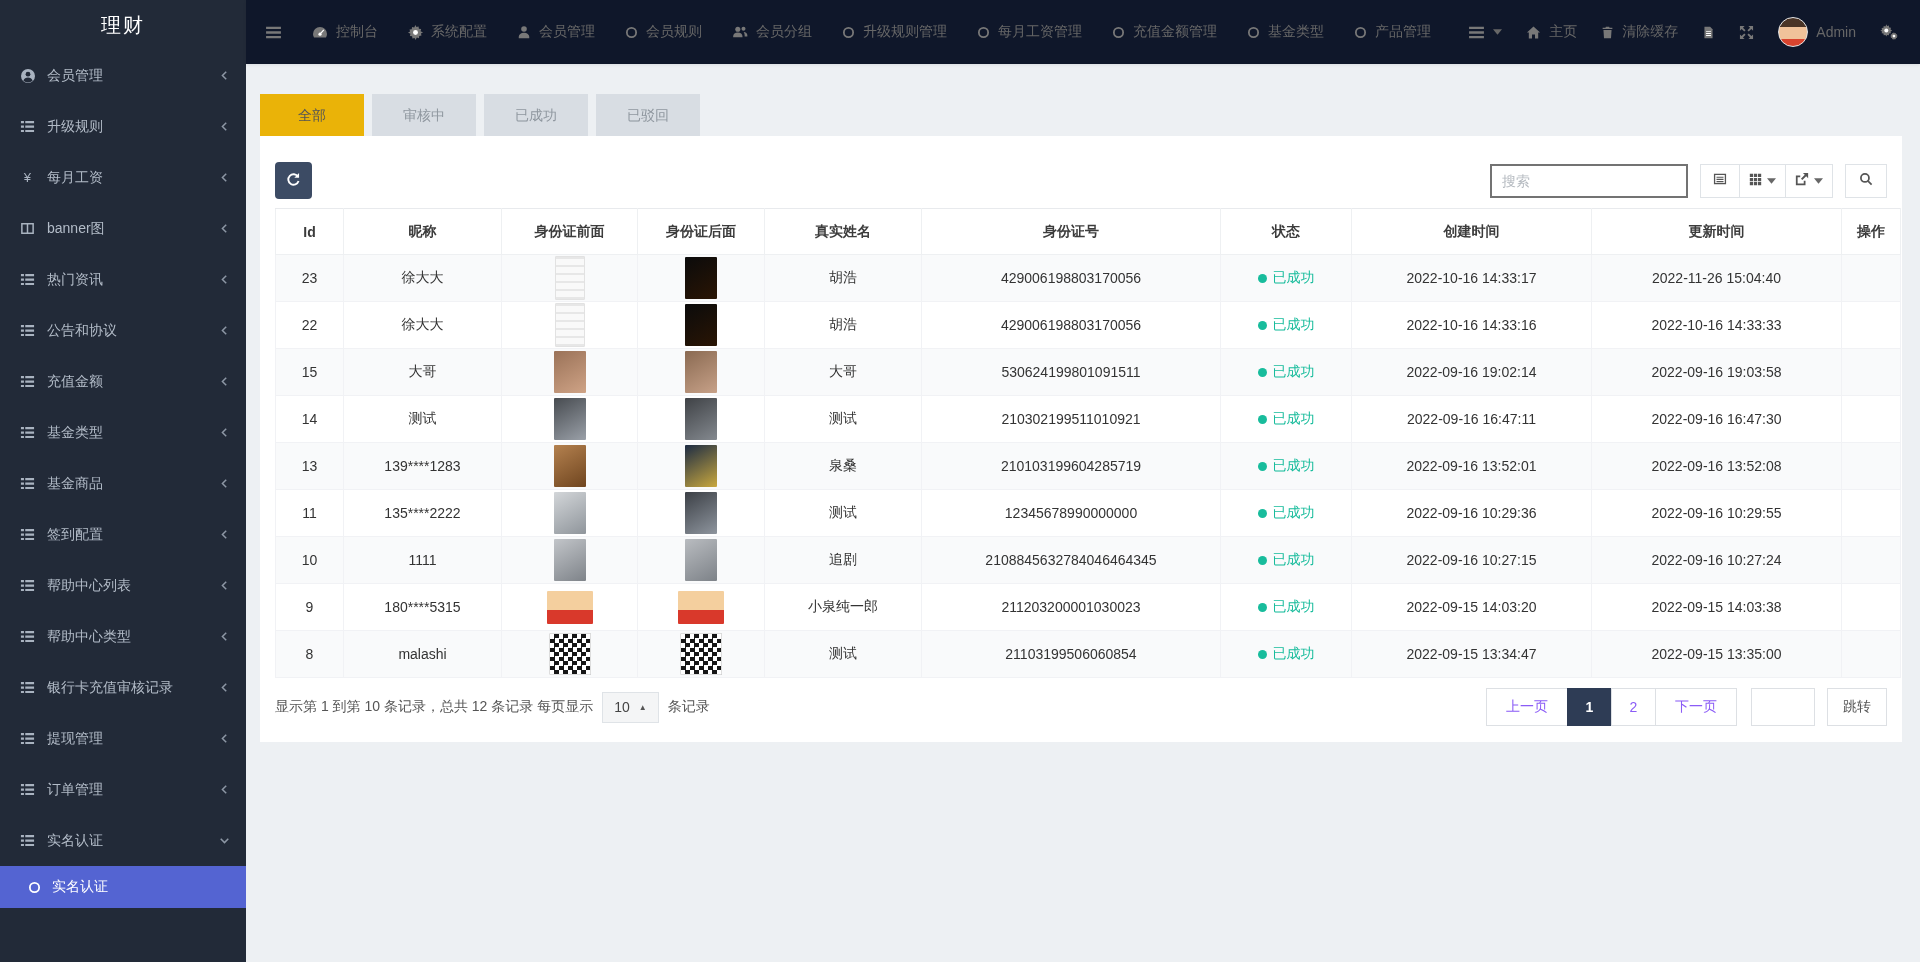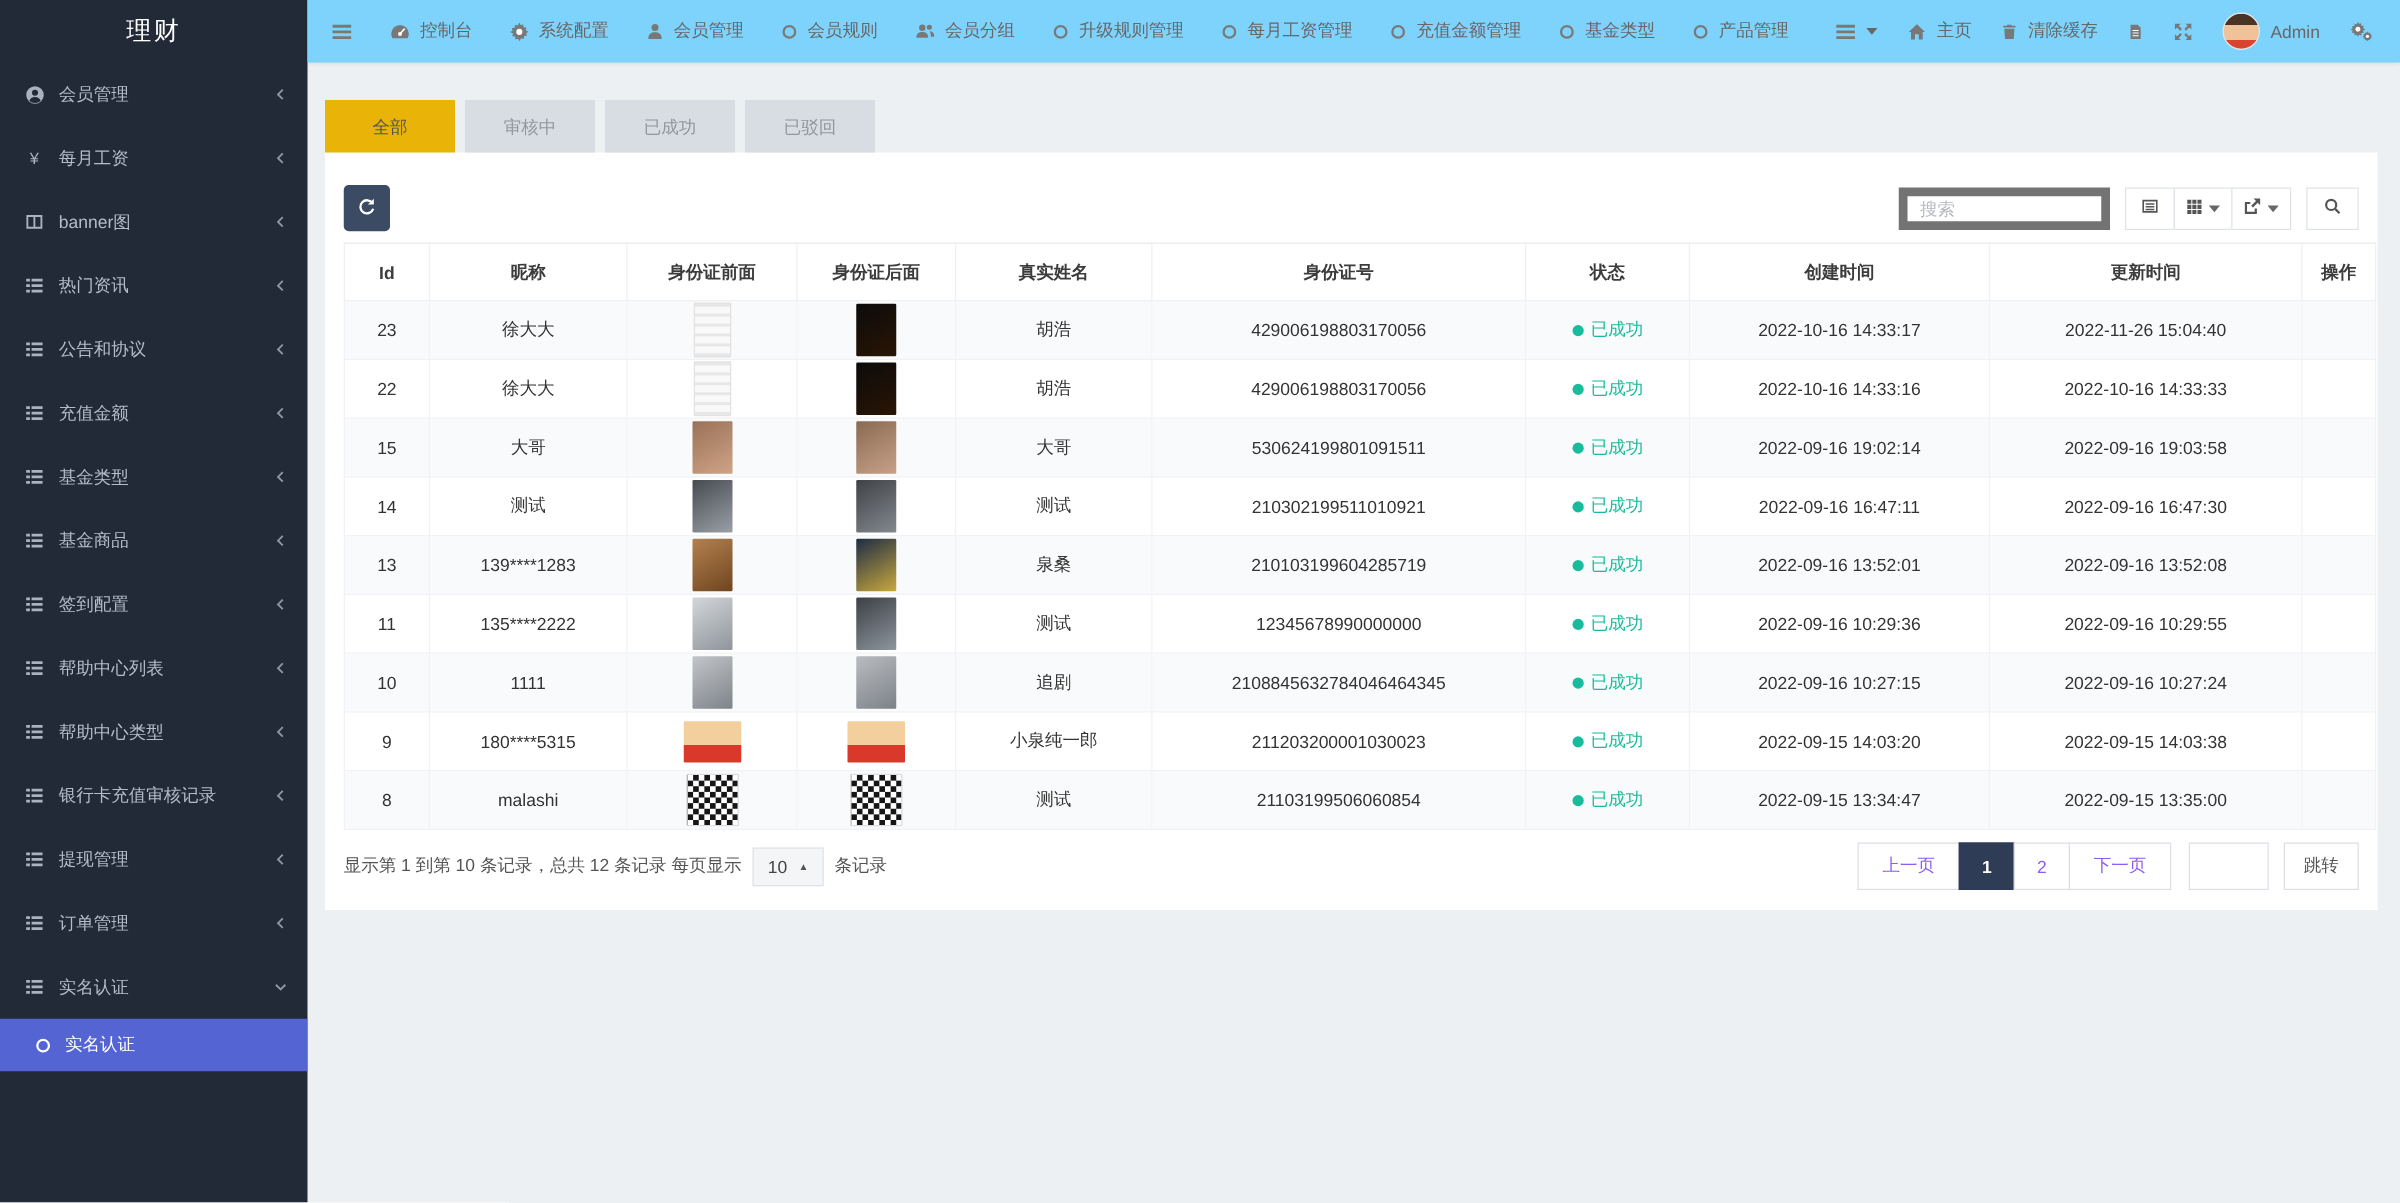--- a/index.html
+++ b/index.html
@@ -13,39 +13,39 @@
   .side-nav{flex:1;overflow:hidden}
   .side-item{height:51px;display:flex;align-items:center;padding:0 16px 0 19px;color:#b3bcc8;font-size:14px;cursor:pointer;white-space:nowrap}
   .side-item .icon{width:17px;height:16px;margin-right:11px;display:inline-flex;align-items:center;justify-content:center;color:#a9b3c0;flex-shrink:0}
   .side-item .chev{margin-left:auto;color:#8d97a5;display:inline-flex;padding-left:6px}
   .side-sub{height:42px;display:flex;align-items:center;padding:0 18px 0 27px;color:#c6cde2;font-size:14px;cursor:pointer}
   .side-sub .icon{width:15px;height:14px;margin-right:10px;display:inline-flex;align-items:center;justify-content:center}
   .side-sub.active{background:#5464d2;color:#fff}
 
   
   .main{flex:1;display:flex;flex-direction:column;min-width:0}
-  .topbar{height:50px;background:#7dd3fc;display:flex;align-items:center;padding:0 10px 0 4px;box-shadow:0 1px 3px rgba(0,0,0,.08);position:relative;z-index:2;flex-shrink:0}
+  .topbar{height:64px;background:#0f172a;display:flex;align-items:center;padding:0 10px 0 4px;box-shadow:0 1px 3px rgba(0,0,0,.08);position:relative;z-index:2;flex-shrink:0}
   .tb-item{display:flex;align-items:center;gap:8px;padding:0 15px;color:#676767;font-size:14px;height:50px;cursor:pointer;white-space:nowrap}
   .tb-item .icon{color:#787878;display:inline-flex}
   .tb-right{margin-left:auto;display:flex;align-items:center}
   .tb-right .tb-item{padding:0 12px}
   .avatar{width:30px;height:30px;border-radius:50%;background:linear-gradient(180deg,#4a3426 0%,#4a3426 32%,#f0c29a 32%,#f0c29a 76%,#d8442e 76%);border:1px solid #e5e5e5;flex-shrink:0}
   .caret{display:inline-flex;color:#676767}
 
   
   .content{padding:30px 18px 0 14px;flex:1;overflow:hidden}
   .tabs{display:flex;gap:8px}
   .tab{min-width:104px;text-align:center;height:42px;line-height:42px;background:#d8dde3;color:#8f979f;font-size:14px;padding:0 18px;cursor:pointer}
   .tab.active{background:#eab308;color:#555}
   .panel{background:#fff;padding:26px 15px 16px}
 
   .toolbar{display:flex;align-items:center;margin-bottom:9px}
   .btn-refresh{width:37px;height:37px;background:#3c4b64;border:none;border-radius:4px;color:#fff;display:flex;align-items:center;justify-content:center;cursor:pointer}
   .toolbar-right{margin-left:auto;display:flex;align-items:center;gap:12px}
-  .search-input{width:169px;height:34px;border:7px solid #737373;padding:0 10px;font-size:14px;color:#701a75;outline:none;background:#fff}
+  .search-input{width:198px;height:34px;border:2px solid #737373;padding:0 10px;font-size:14px;color:#701a75;outline:none;background:#fff}
   .search-input::placeholder{color:#b5bac0}
   .btn-group{display:flex}
   .tbtn{height:34px;min-width:40px;padding:0 9px;background:#fff;border:1px solid #dfe3e7;display:flex;align-items:center;justify-content:center;gap:5px;color:#555;cursor:pointer}
   .btn-group .tbtn + .tbtn{margin-left:-1px}
   .btn-search{height:34px;width:42px;background:#fff;border:1px solid #dfe3e7;display:flex;align-items:center;justify-content:center;color:#555;cursor:pointer}
 
   table{width:100%;border-collapse:collapse;table-layout:fixed;font-size:14px;color:#333}
   thead th{height:46px;font-weight:bold;color:#3c3c3c;border:1px solid #eef0f2;border-top:1px solid #e8eaed;text-align:center;background:#fff}
   tbody td{height:47px;border:1px solid #f1f2f5;text-align:center;overflow:hidden;white-space:nowrap}
   tbody tr:nth-child(odd){background:#f9fafb}
@@ -82,20 +82,33 @@
     <nav class="side-nav">
         <div class="side-item">
           <span class="icon">
             <svg viewBox="0 0 16 16" width="16" height="16">
               <circle cx="8" cy="8" r="7" fill="currentColor"></circle>
               <circle cx="8" cy="6.2" r="2.4" fill="#222a38"></circle>
               <path fill="#222a38" d="M3.4 12.7c.7-2 2.5-3.2 4.6-3.2s3.9 1.2 4.6 3.2a7 7 0 0 1-9.2 0z"></path>
             </svg>
           </span>
           <span>会员管理</span>
+          <span class="chev">
+            <svg viewBox="0 0 16 16" width="11" height="11">
+              <path fill="none" stroke="currentColor" stroke-width="2.2" d="M10.5 2.5 5 8l5.5 5.5"></path>
+            </svg>
+          </span>
+        </div>
+        <div class="side-item">
+          <span class="icon">
+            <svg viewBox="0 0 16 16" width="15" height="15">
+              <path fill="currentColor" d="M1 2.2h3.2v2.3H1zM5.6 2.2H15v2.3H5.6zM1 6.9h3.2v2.3H1zM5.6 6.9H15v2.3H5.6zM1 11.6h3.2v2.3H1zM5.6 11.6H15v2.3H5.6z"></path>
+            </svg>
+          </span>
+          <span>升级规则</span>
           <span class="chev">
             <svg viewBox="0 0 16 16" width="11" height="11">
               <path fill="none" stroke="currentColor" stroke-width="2.2" d="M10.5 2.5 5 8l5.5 5.5"></path>
             </svg>
           </span>
         </div>
         <div class="side-item">
           <span class="icon">
             <svg viewBox="0 0 16 16" width="15" height="15">
               <text x="8" y="13" font-size="14" text-anchor="middle" fill="currentColor">¥</text>

